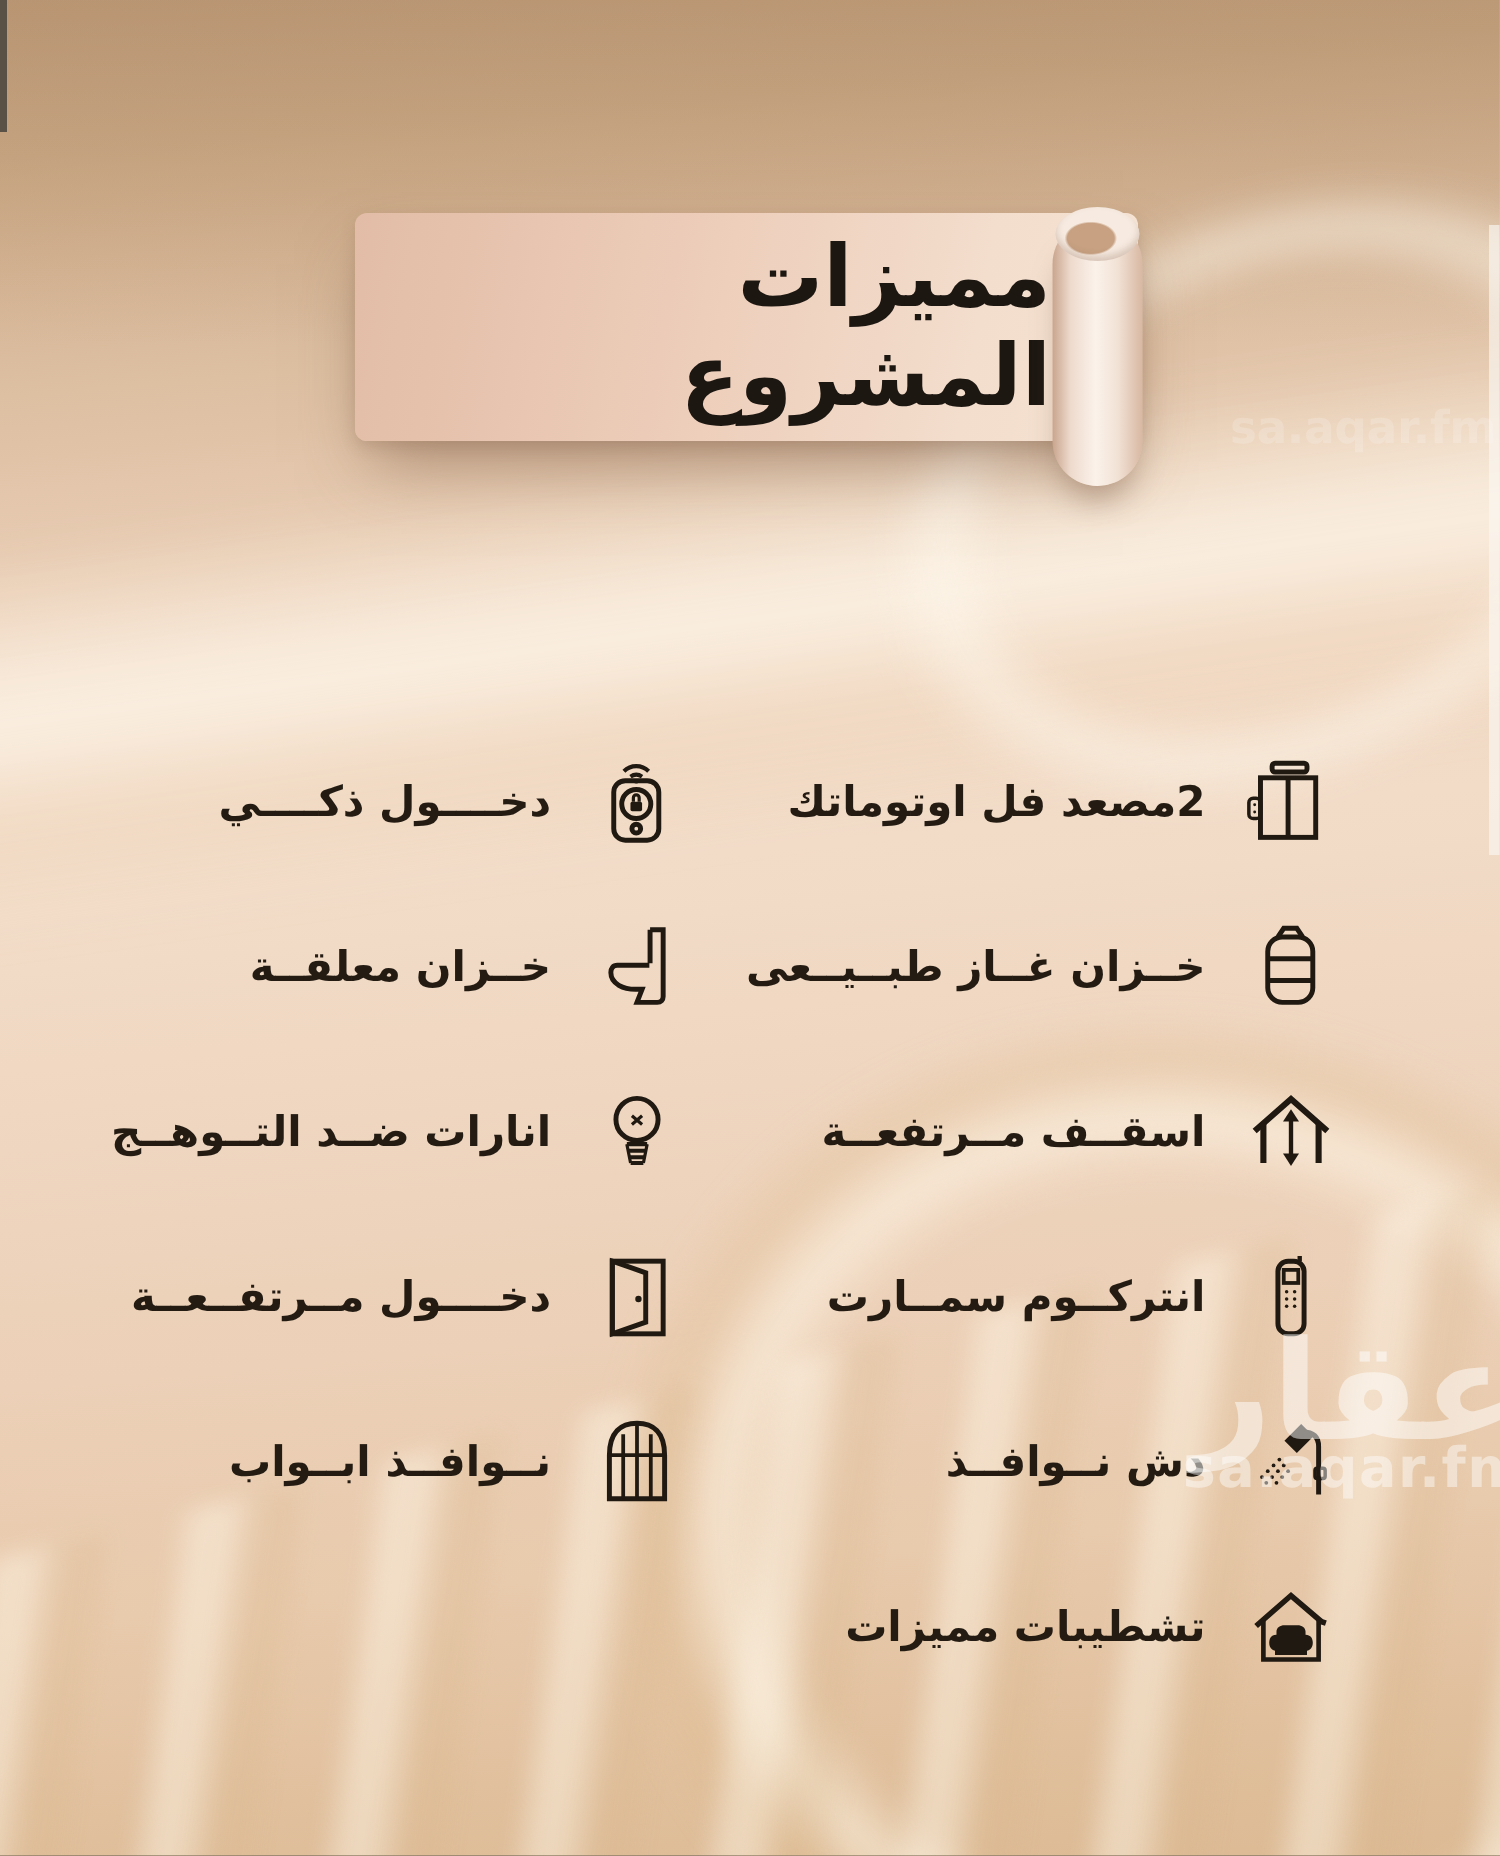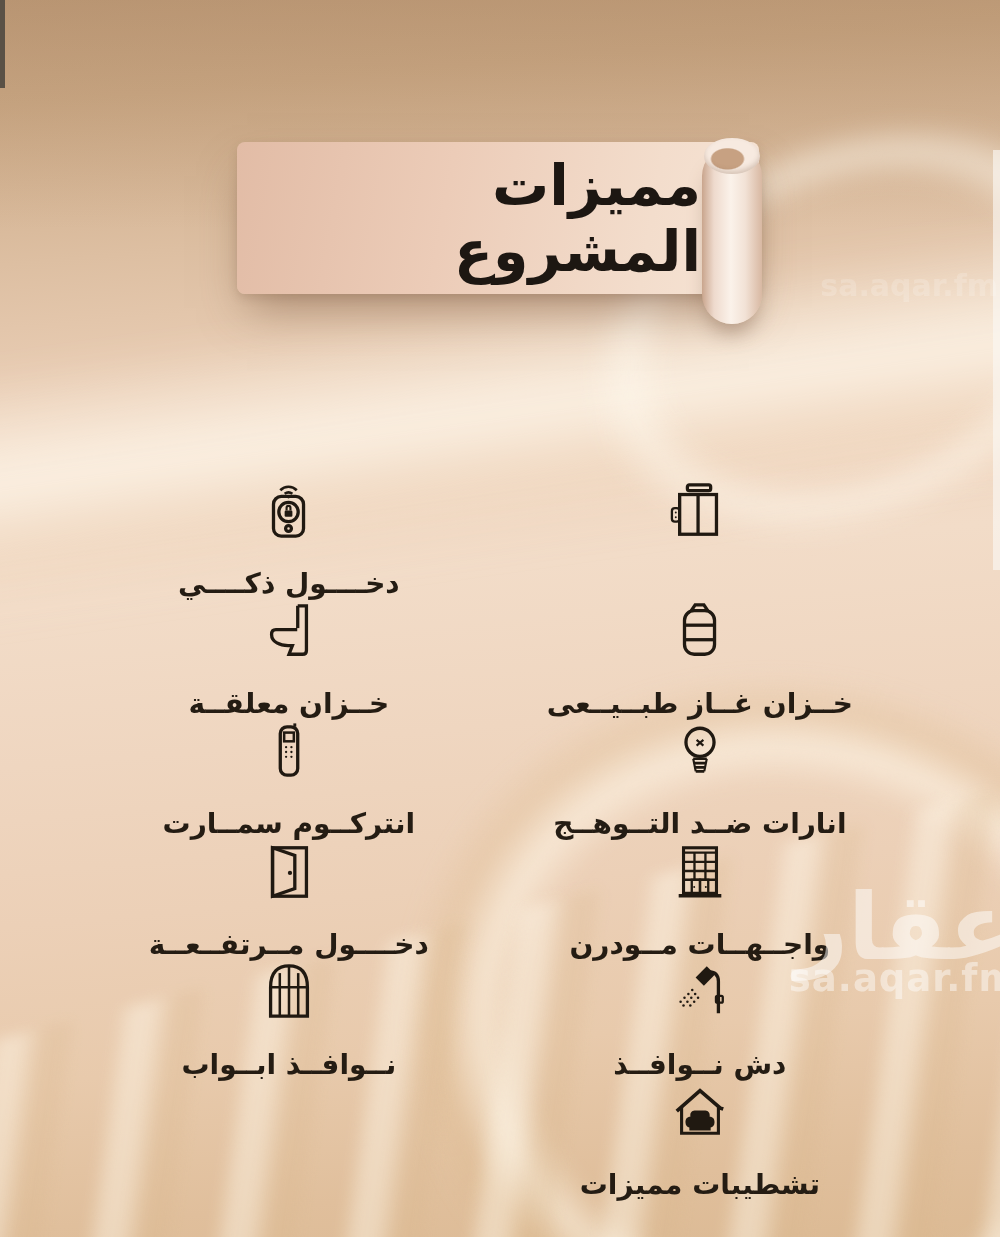--- a/index.html
+++ b/index.html
@@ -35,21 +35,21 @@
   .paper-roll{position:absolute;left:702px;top:146px;width:60px;height:178px;border-radius:30px;
     background:linear-gradient(90deg,#c9a58d 0%,#eedacd 20%,#fbf2ea 48%,#f2e2d6 72%,#d8b8a2 100%);
     box-shadow:0 16px 20px -6px rgba(115,80,58,.4);}
   .paper-roll .roll-curl{position:absolute;left:2px;top:-8px;width:56px;height:36px;border-radius:50%;
     background:radial-gradient(ellipse at 42% 58%,#c7a182 0 34%,#f7eae0 38% 74%,#e6cdbd 100%);
     box-shadow:inset 0 -3px 5px rgba(120,85,60,.25);}
 
   
   .features{position:absolute;top:480px;height:660px;right:108px;left:112px;
     display:grid;grid-template-columns:1fr .92fr;column-gap:42px;grid-auto-rows:1fr;}
-  .feature{display:flex;align-items:center;gap:26px;flex-direction:column;}
+  .feature{display:flex;align-items:center;gap:26px;}
   .feature-icon{width:62px;height:62px;flex:0 0 62px;}
   .feature-icon svg{width:100%;height:100%;display:block;}
   .feature-label{font-size:28px;font-weight:bold;color:#241c13;white-space:nowrap;line-height:1.15;}
 
   
   .watermark{position:absolute;right:-18px;top:884px;z-index:6;text-align:center;color:#fff;pointer-events:none;}
   .watermark .wm-logo{font-size:92px;font-weight:bold;line-height:.95;opacity:.5;}
   .watermark .wm-domain{font-size:37px;font-weight:bold;letter-spacing:1px;opacity:.45;direction:ltr;margin-top:-14px;}
   .watermark-top{position:absolute;right:2px;top:268px;z-index:2;color:#fff;opacity:.18;font-size:30px;font-weight:bold;direction:ltr;pointer-events:none;}
 </style>
@@ -81,20 +81,21 @@
       <span class="feature-icon">
         <svg viewBox="0 0 64 64" fill="none" stroke="#201911" stroke-width="3.4">
           <rect x="11" y="15" width="38" height="41"></rect>
           <line x1="30" y1="15" x2="30" y2="56"></line>
           <rect x="19" y="5" width="24" height="6" rx="2"></rect>
           <rect x="3" y="29" width="8" height="14" rx="3" stroke-width="2.4"></rect>
           <circle cx="7" cy="33.5" r="1" fill="#201911" stroke="none"></circle>
           <circle cx="7" cy="38.5" r="1" fill="#201911" stroke="none"></circle>
         </svg>
       </span>
+      <span class="feature-label">2مصعد فل اوتوماتك</span>
     </div>
     <div class="feature">
       <span class="feature-icon">
         <svg viewBox="0 0 64 64" fill="none" stroke="#201911" stroke-width="3.4">
           <rect x="16" y="17" width="31" height="41" rx="8"></rect>
           <circle cx="31.5" cy="33" r="10"></circle>
           <rect x="27.5" y="31.5" width="8" height="6.5" rx="1.2" fill="#201911" stroke="none"></rect>
           <path d="M29.5 31.5 v-2.8 a2 2 0 0 1 4 0 v2.8" stroke-width="2.2"></path>
           <circle cx="31.5" cy="50" r="3"></circle>
           <path d="M23 10.5 a12 12 0 0 1 17 0" stroke-width="2.8"></path>
@@ -119,20 +120,33 @@
     <div class="feature">
       <span class="feature-icon">
         <svg viewBox="0 0 64 64" fill="none" stroke="#201911" stroke-width="3.4">
           <path d="M41 6 h9 v46 c0 2.5 -1.5 4 -4 4 h-14 l3.5 -9 h-4.5 c-8 0 -17 -3.5 -17 -11.5 c0 -3 1.5 -5 4.5 -5 h22"></path>
           <path d="M41 6 v23"></path>
         </svg>
       </span>
       <span class="feature-label">خــزان معلقــة</span>
     </div>
 
+    <div class="feature">
+      <span class="feature-icon">
+        <svg viewBox="0 0 64 64" fill="none" stroke="#201911" stroke-width="4.2">
+          <path d="M7 31 L32 9 L57 31"></path>
+          <path d="M13 26 V53"></path>
+          <path d="M51 26 V53"></path>
+          <line x1="32" y1="24" x2="32" y2="48" stroke-width="3"></line>
+          <path d="M32 16 l-5.5 8.5 h11 z" fill="#201911" stroke="none"></path>
+          <path d="M32 55 l-5.5 -8.5 h11 z" fill="#201911" stroke="none"></path>
+        </svg>
+      </span>
+      <span class="feature-label">اسقــف مــرتفعــة</span>
+    </div>
     <div class="feature">
       <span class="feature-icon">
         <svg viewBox="0 0 64 64" fill="none" stroke="#201911" stroke-width="3.4">
           <circle cx="32" cy="23" r="14.5"></circle>
           <path d="M28.5 26.5 l7 -6 M28.5 20.5 l7 6" stroke-width="2.2"></path>
           <path d="M25 40 h14 M25.8 44.5 h12.4 M26.6 49 h10.8 M27.6 53 h8.8" stroke-width="2.8"></path>
           <path d="M25 40 l2.6 13 M39 40 l-2.6 13" stroke-width="2.2"></path>
         </svg>
       </span>
       <span class="feature-label">انارات ضــد التــوهــج</span>
@@ -146,39 +160,20 @@
           <path d="M38 7 V3.5" stroke-width="3"></path>
           <circle cx="29" cy="28" r="1.2" fill="#201911" stroke="none"></circle>
             <circle cx="34.5" cy="28" r="1.2" fill="#201911" stroke="none"></circle>
           <circle cx="29" cy="33" r="1.2" fill="#201911" stroke="none"></circle>
             <circle cx="34.5" cy="33" r="1.2" fill="#201911" stroke="none"></circle>
           <circle cx="29" cy="38" r="1.2" fill="#201911" stroke="none"></circle>
             <circle cx="34.5" cy="38" r="1.2" fill="#201911" stroke="none"></circle>
         </svg>
       </span>
       <span class="feature-label">انتركــوم سمــارت</span>
-    </div>
-    <div class="feature">
-      <span class="feature-icon">
-        <svg viewBox="0 0 64 64" fill="none" stroke="#201911" stroke-width="3.2">
-          <rect x="15" y="7" width="34" height="47"></rect>
-          <line x1="15" y1="12" x2="49" y2="12" stroke-width="2.4"></line>
-          <line x1="26.3" y1="12" x2="26.3" y2="40" stroke-width="2.4"></line>
-          <line x1="37.6" y1="12" x2="37.6" y2="40" stroke-width="2.4"></line>
-          <line x1="15" y1="21.5" x2="49" y2="21.5" stroke-width="2.4"></line>
-          <line x1="15" y1="31" x2="49" y2="31" stroke-width="2.4"></line>
-          <line x1="15" y1="40" x2="49" y2="40" stroke-width="2.4"></line>
-          <rect x="23.5" y="40" width="8.5" height="14" stroke-width="2.4"></rect>
-          <rect x="32" y="40" width="8.5" height="14" stroke-width="2.4"></rect>
-          <circle cx="26" cy="47.5" r="1" fill="#201911" stroke="none"></circle>
-          <circle cx="38" cy="47.5" r="1" fill="#201911" stroke="none"></circle>
-          <line x1="10" y1="56.5" x2="54" y2="56.5" stroke-width="3.6"></line>
-        </svg>
-      </span>
-      <span class="feature-label">واجــهــات مــودرن</span>
     </div>
 
     <div class="feature">
       <span class="feature-icon">
         <svg viewBox="0 0 64 64" fill="none" stroke="#201911" stroke-width="3.4">
           <rect x="15" y="7" width="35" height="50"></rect>
           <path d="M15 7 L38 15 V49 L15 57 Z"></path>
           <circle cx="33" cy="33" r="2.2" fill="#201911" stroke="none"></circle>
         </svg>
       </span>

